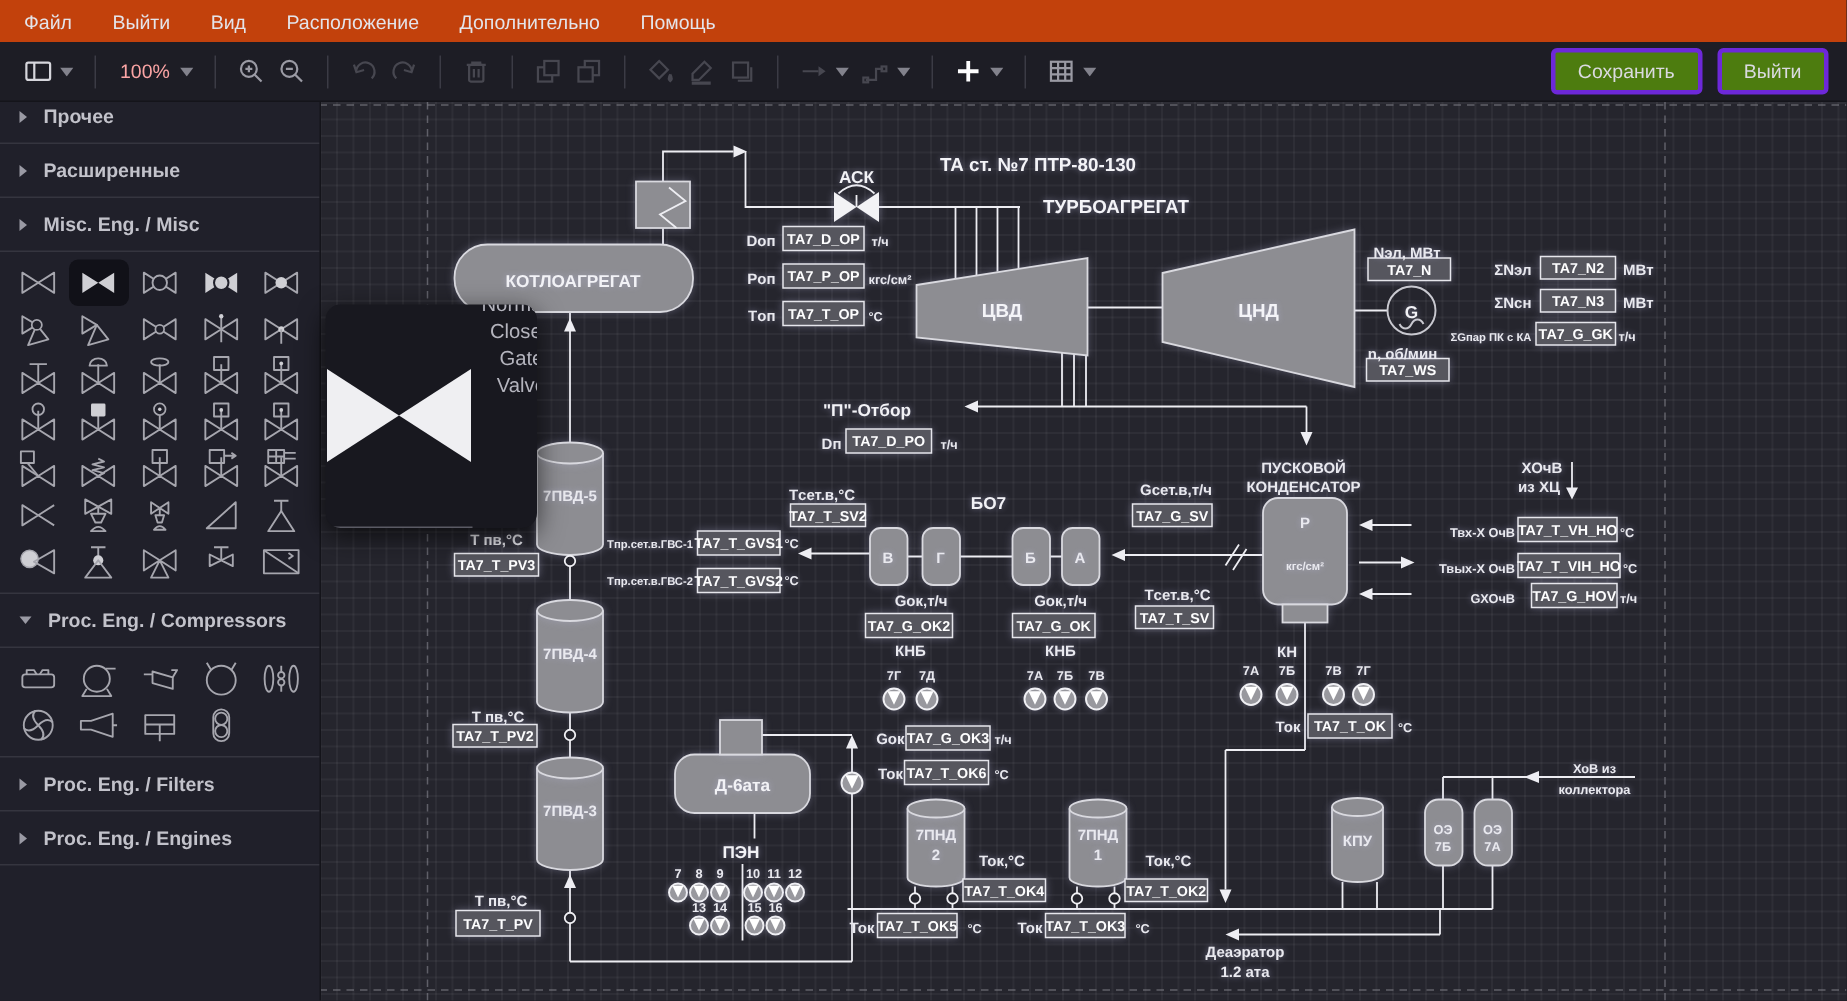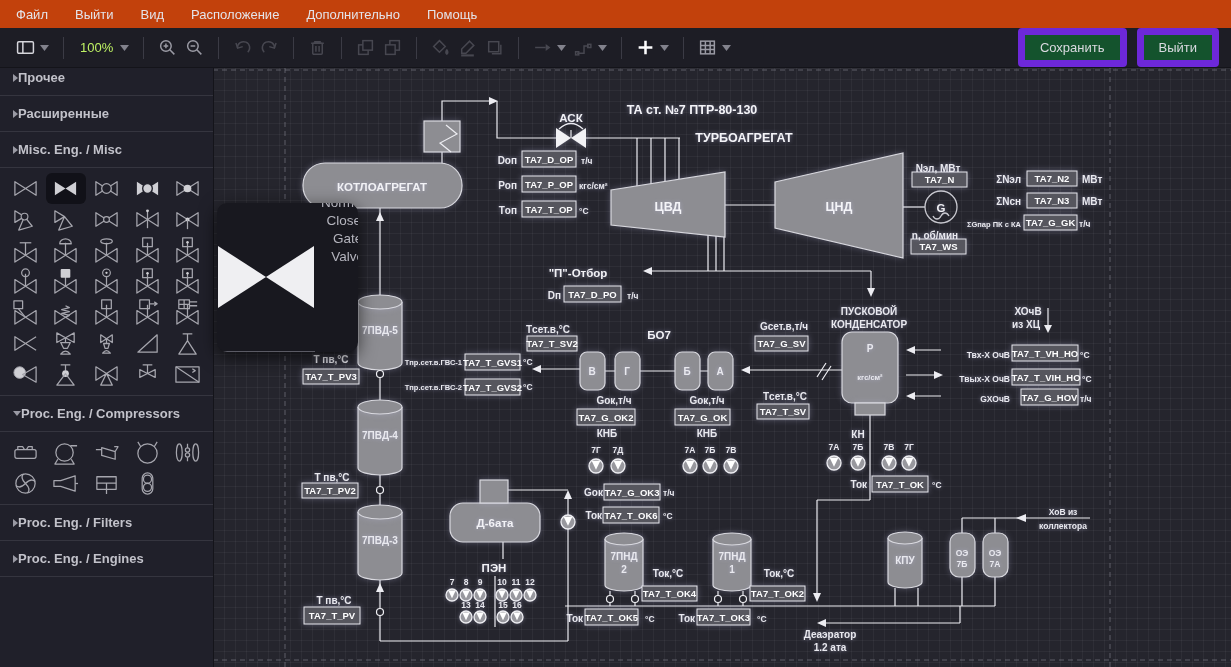--- a/index.html
+++ b/index.html
@@ -9,28 +9,28 @@
     display:flex;align-items:center;padding-left:16px;gap:27px;z-index:30;box-sizing:border-box;}
   .mi{color:#e4e4ea;font-size:13px;cursor:default;}
   
   .toolbar{position:absolute;left:0;top:28px;width:100%;height:40px;background:#1d1d25;
     display:flex;align-items:center;padding:0 12px;z-index:29;box-sizing:border-box;border-bottom:1px solid #14141a;}
   .tbgroups{display:flex;align-items:center;}
   .tbsep{width:1px;height:22px;background:#3b3b45;margin:0 10px;}
   .tbbtn{display:inline-flex;align-items:center;gap:5px;padding:3px 4px;border-radius:3px;}
   .tbbtn svg.ticon{width:19px;height:19px;stroke:currentColor;fill:none;stroke-width:1.4;}
   .tbbtn.bright{color:#d6d6dc;} .tbbtn.normal{color:#9a9aa4;} .tbbtn.disabled{color:#474750;} .tbbtn.white{color:#fdfdfe;}
-  .tbtext{font-size:13px;color:#bef264;padding:0 2px;}
+  .tbtext{font-size:13px;color:#fca5a5;padding:0 2px;}
   .caret{width:9px;height:6px;fill:#82828c;}
   .tb-right{margin-left:auto;display:flex;gap:10px;}
-  .btn{border:7px solid #6d28d9;border-radius:4px;color:#dadae0;font-size:13px;padding:5px 15px;background:#14532d;}
+  .btn{border:3px solid #6d28d9;border-radius:4px;color:#dadae0;font-size:13px;padding:5px 15px;background:#4d7c0f;}
   
   .sidebar{position:absolute;left:0;top:68px;width:213px;bottom:0;background:#20202a;z-index:20;
     overflow:hidden;border-right:1px solid #14141a;}
-  .ps-header{height:35px;display:flex;align-items:center;padding:0 13px;
+  .ps-header{height:35px;display:flex;align-items:center;gap:11px;padding:0 13px;
     border-bottom:1px solid #35353f;color:#c2c2ca;font-size:13px;font-weight:bold;}
   .ps-header:first-child{margin-top:-8px;}
   .ps-arrow{width:0;height:0;border-left:5px solid #9a9aa4;border-top:4px solid transparent;border-bottom:4px solid transparent;}
   .ps-arrow.exp{border-top:5px solid #9a9aa4;border-left:4px solid transparent;border-right:4px solid transparent;border-bottom:none;}
   .ps-grid{display:grid;grid-template-columns:repeat(5,1fr);padding:5px 5px;border-bottom:1px solid #35353f;}
   .ps-cell{height:31px;display:flex;align-items:center;justify-content:center;border-radius:6px;}
   .ps-cell svg{width:31px;height:27px;}
   .ps-cell.sel{background:#111118;}
   
   .canvas{position:absolute;left:213px;top:68px;right:0;bottom:0;background-color:#25252d;

